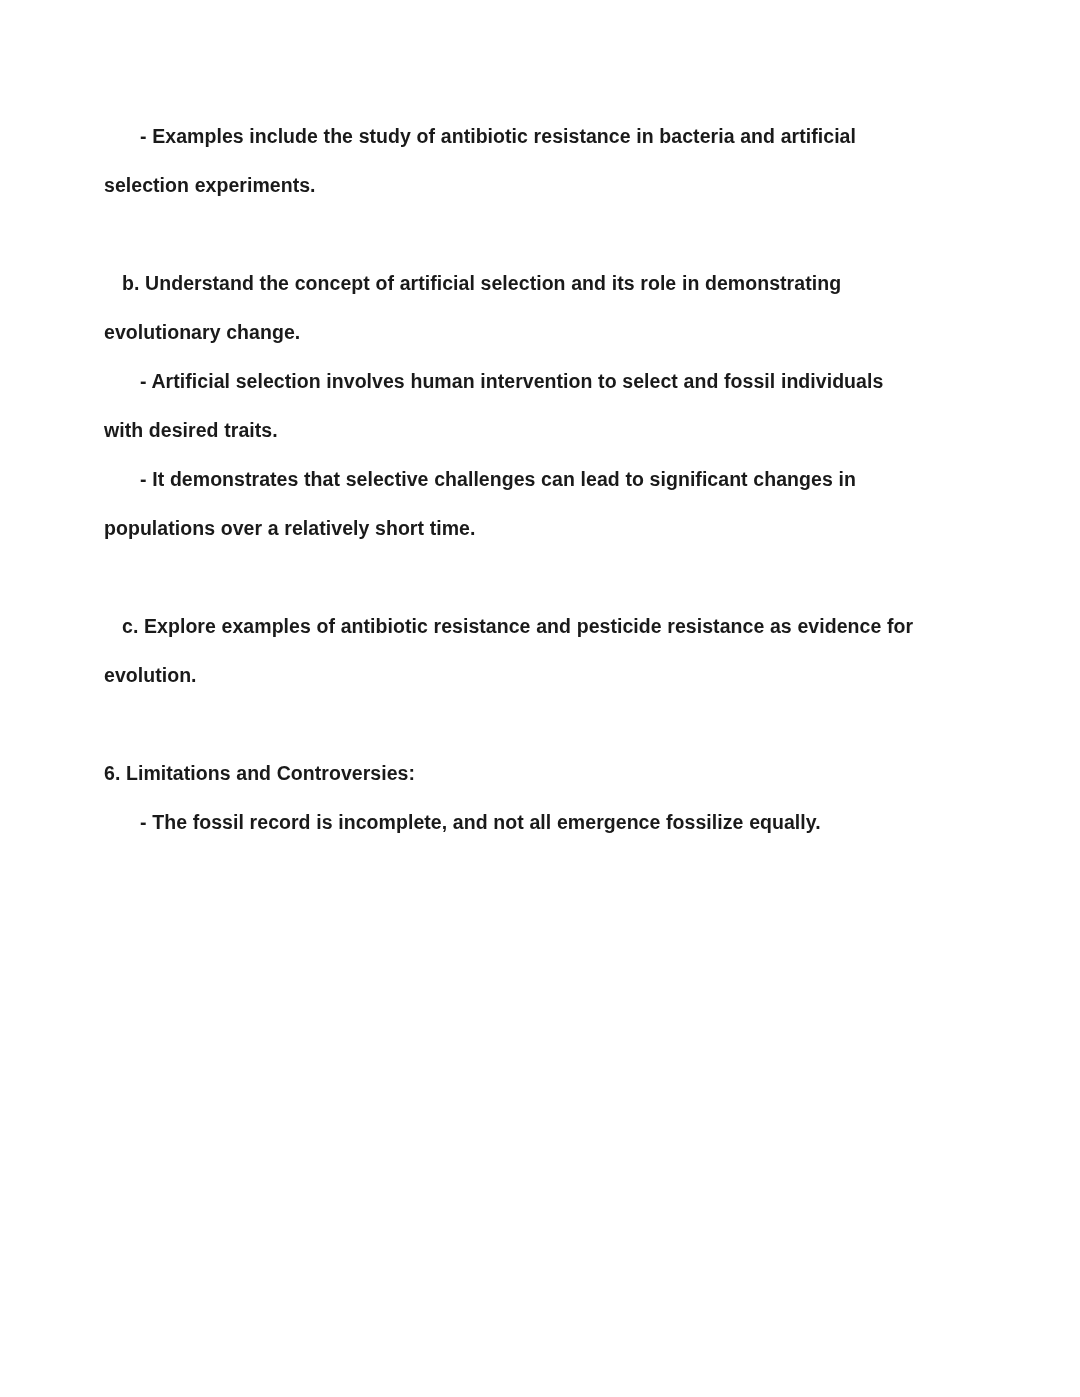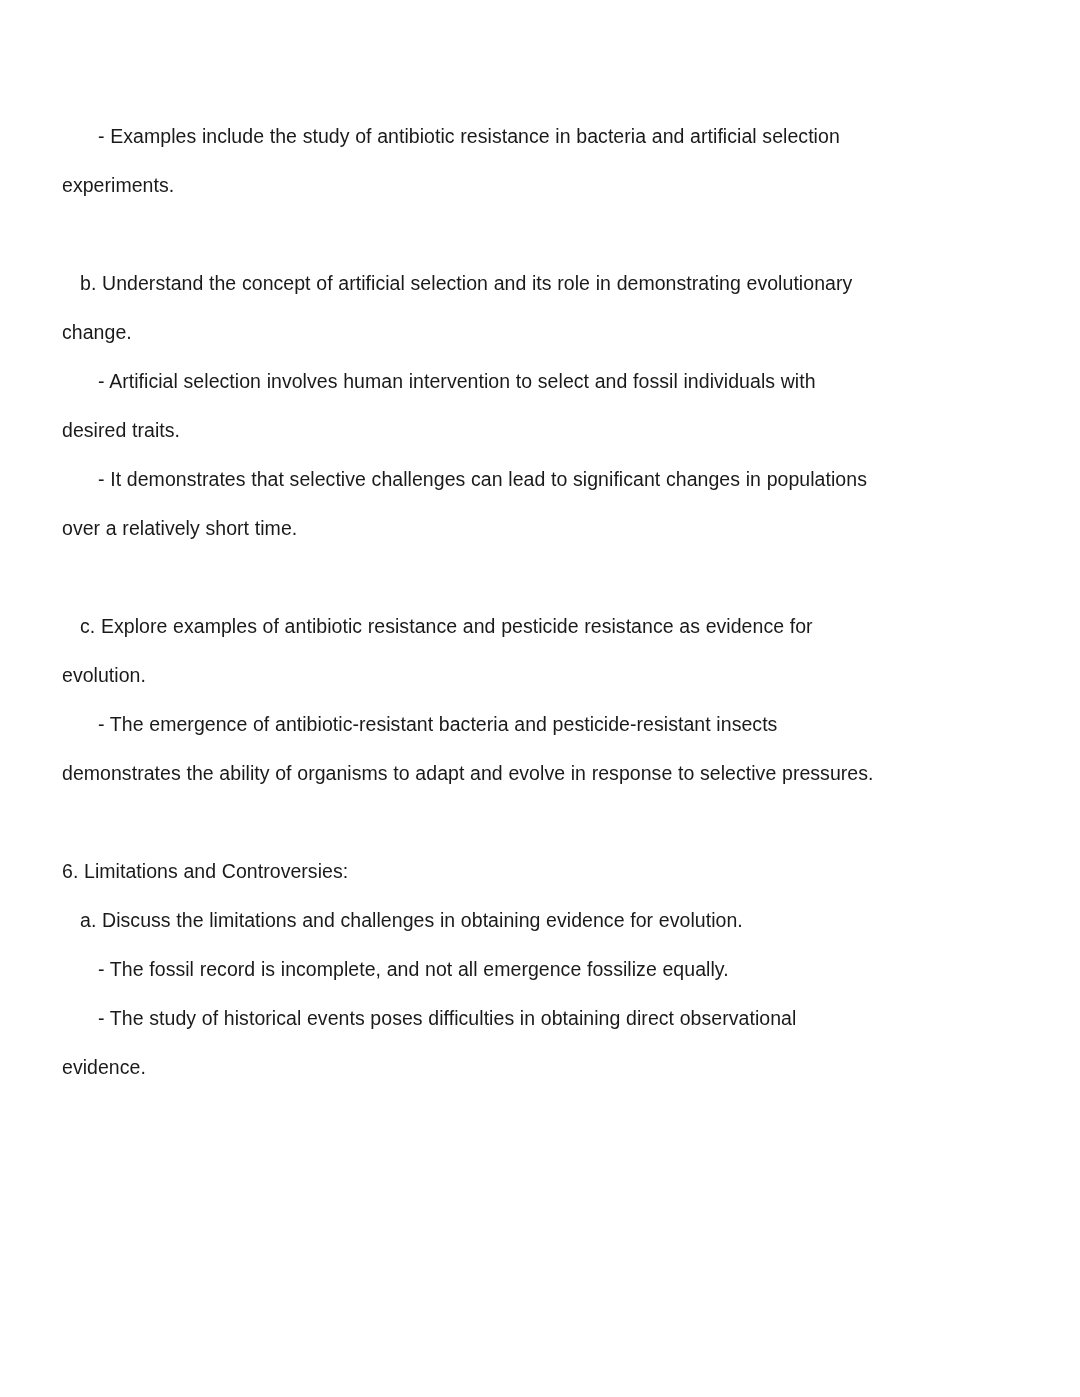--- a/index.html
+++ b/index.html
@@ -14,21 +14,22 @@
     color: #1a1a1a;
     -webkit-font-smoothing: antialiased;
   }
 
   .page {
     position: relative;
     width: 1080px;
     height: 1397px;
     background: #ffffff;
     box-sizing: border-box;
-    padding: 112px 140px 0 62px;
+    padding: 112px 140px 0 104px;
+    font-weight: bold;
   }
 
   .doc-body {
     width: 818px;
   }
 
   
   .block {
     margin: 0 0 49px 0;
   }
@@ -63,24 +64,21 @@
     </div>
 
     <div class="block">
       <p class="para indent-1">b. Understand the concept of artificial selection and its role in demonstrating evolutionary change.</p>
       <p class="para indent-2">- Artificial selection involves human intervention to select and fossil individuals with desired traits.</p>
       <p class="para indent-2">- It demonstrates that selective challenges can lead to significant changes in populations over a relatively short time.</p>
     </div>
 
     <div class="block">
       <p class="para indent-1">c. Explore examples of antibiotic resistance and pesticide resistance as evidence for evolution.</p>
-      <p class="para indent-2">- The emergence of antibiotic-resistant bacteria and pesticide-resistant insects demonstrates the ability of organisms to adapt and evolve in response to selective pressures.</p>
     </div>
 
     <div class="block">
       <p class="para indent-0">6. Limitations and Controversies:</p>
-      <p class="para indent-1">a. Discuss the limitations and challenges in obtaining evidence for evolution.</p>
       <p class="para indent-2">- The fossil record is incomplete, and not all emergence fossilize equally.</p>
-      <p class="para indent-2">- The study of historical events poses difficulties in obtaining direct observational evidence.</p>
     </div>
 
   </div>
 </div>
 
 </body></html>

